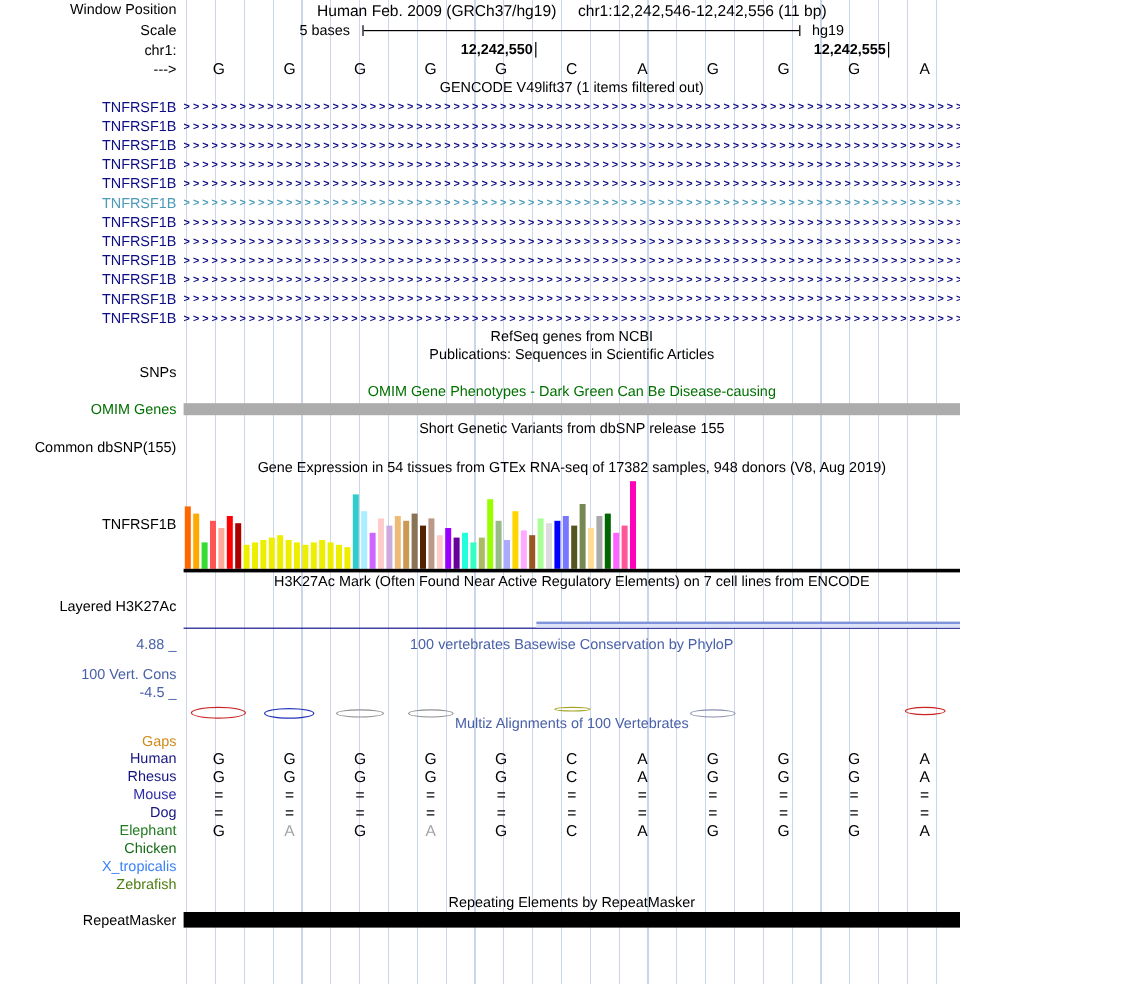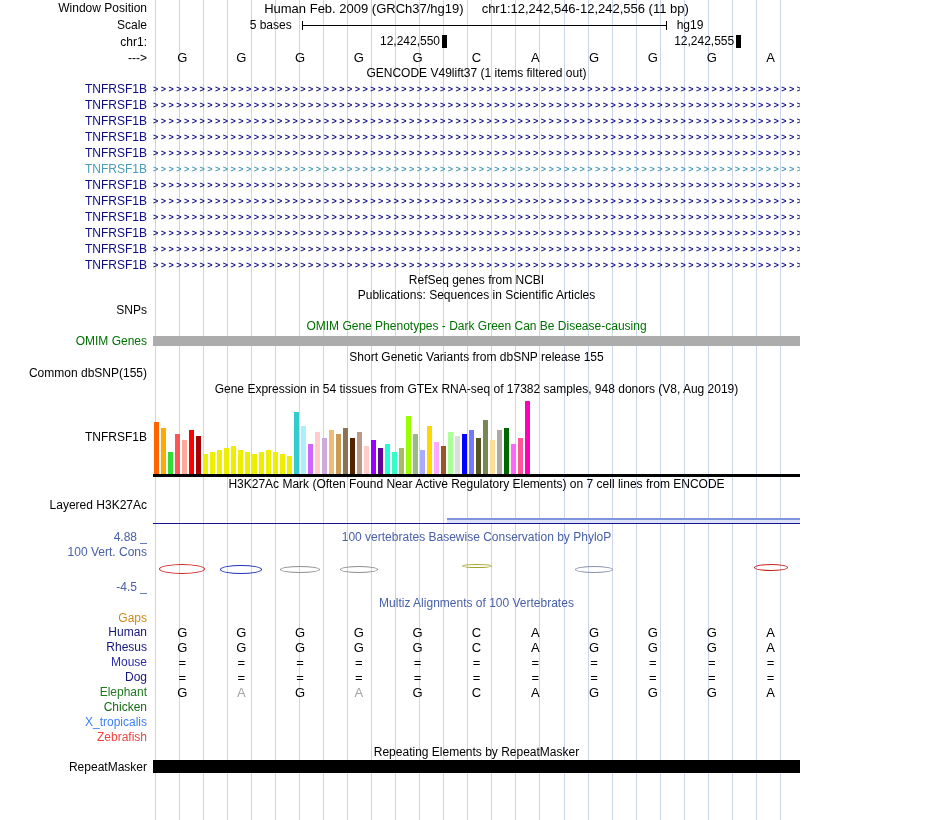--- a/index.html
+++ b/index.html
@@ -11,22 +11,22 @@
   .label{width:153px;box-sizing:border-box;padding-right:6px;text-align:right;white-space:nowrap;overflow:hidden;}
   .track{flex:1;position:relative;min-width:0;}
   .hdr{text-align:center;}
   .c-navy{color:#10108c}.c-green{color:#007000}.c-steel{color:#4860a8}.c-orange{color:#cf8a1c}
   .r14{height:14px;line-height:14px}.r15{height:15px;line-height:15px}
   .r16{height:16px;line-height:16px}.r17{height:17px;line-height:17px}
   .title-track{display:flex;justify-content:center;align-items:center;gap:18px;font-size:13px;}
   .scale-group{display:flex;justify-content:center;align-items:center;gap:10px;height:100%;}
   .scale-bar{width:363px;height:9px;border-left:1px solid #000;border-right:1px solid #000;position:relative;}
   .scale-bar::before{content:"";position:absolute;left:0;right:0;top:4px;height:1px;background:#000;}
-  .postick{position:absolute;top:1px;height:13px;line-height:13px;border-right:5px solid #000000;
-           text-align:right;padding-right:2px;box-sizing:border-box;left:0;}
+  .postick{position:absolute;top:1px;height:13px;line-height:13px;border-right:1px solid #000000;
+           text-align:right;padding-right:2px;box-sizing:border-box;left:0;font-weight:bold;}
   .w5{width:45.45%}.w10{width:90.91%}
   .cols{display:flex;width:100%;height:100%;}
   .col{flex:1;text-align:center;}
   .seq-cols .col{font-size:13px;}
   .gene-row{height:16px;line-height:16px;}
   .arrows{overflow:hidden;}
   .arrow-fill{display:block;white-space:nowrap;font-size:9px;font-weight:bold;letter-spacing:2.5px;line-height:16px;}
   .refseq-line{position:absolute;left:0;right:0;top:6px;height:2px;background:#10108c;}
   .seqpub-line{position:absolute;left:0;right:0;top:7px;height:1px;background:#000;}
   .omim-bar{position:absolute;left:0;right:0;top:2px;height:10px;background:#acacac;}
@@ -34,21 +34,21 @@
   .gtex-row .label{display:flex;align-items:center;justify-content:flex-end;}
   #gtex-bars{position:absolute;left:1px;bottom:3px;height:76px;display:flex;align-items:flex-end;gap:2px;}
   .gtex-bar{width:5px;flex:none;}
   .gtex-baseline{position:absolute;left:0;right:0;bottom:0;height:3px;background:#000;}
   .h3k-row{height:37px;}
   .h3k-row .label{line-height:26px;}
   .h3k-base{position:absolute;left:0;right:0;bottom:5px;height:1px;background:#15158c;}
   .h3k-fill{position:absolute;left:45.45%;right:0;bottom:6px;height:3px;background:#dde2f6;}
   .h3k-plateau{position:absolute;left:45.45%;right:0;bottom:9px;height:2px;background:#8093dd;}
   .phylop-hdr .label{line-height:16px;}
-  .cons-row{height:50px;}
+  .cons-row{height:50px;align-items:center;}
   .cons-row .label{display:flex;flex-direction:column;justify-content:space-between;line-height:15px;}
   .cons-mark{position:absolute;border-radius:50%;box-sizing:border-box;}
   .sp-row{height:15px;line-height:15px;}
   .aln .col{font-size:13px;}
   .aln .dim{color:#a3a3a3;}
   .repeat-row{height:14px;}
   .repeat-bar{position:absolute;left:0;right:0;top:0;height:13px;background:#000;}
 </style>
 </head>
 <body>
@@ -428,21 +428,21 @@
           <div class="col"></div>
           <div class="col"></div>
           <div class="col"></div>
           <div class="col"></div>
           <div class="col"></div>
           <div class="col"></div>
           <div class="col"></div>
         </div>
       </div>
       <div class="row sp-row">
-        <div class="label" style="color: #ef4444;">Zebrafish</div>
+        <div class="label" style="color: #4d7c0f;">Zebrafish</div>
         <div class="track cols aln">
           <div class="col"></div>
           <div class="col"></div>
           <div class="col"></div>
           <div class="col"></div>
           <div class="col"></div>
           <div class="col"></div>
           <div class="col"></div>
           <div class="col"></div>
           <div class="col"></div>

